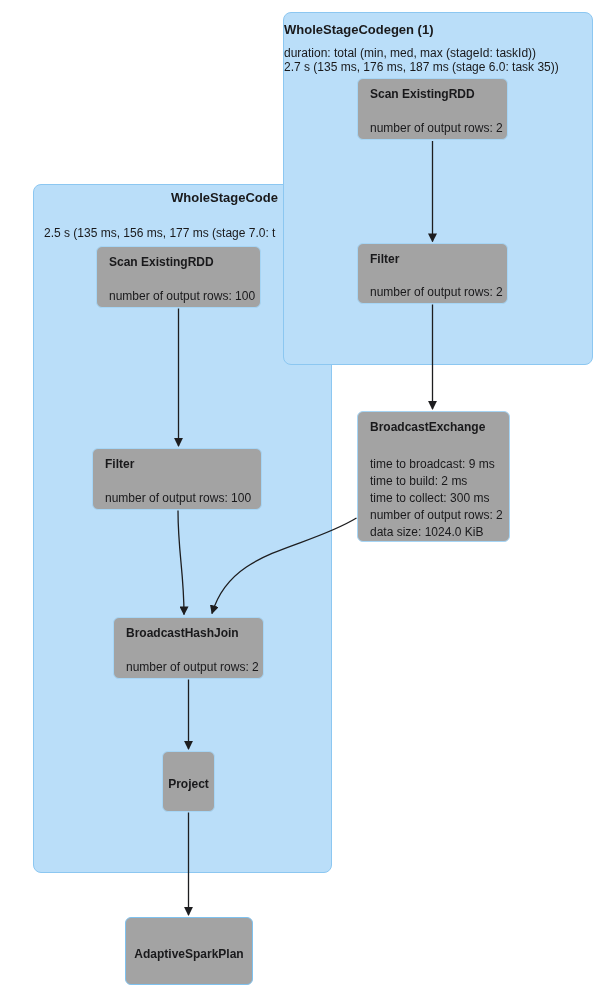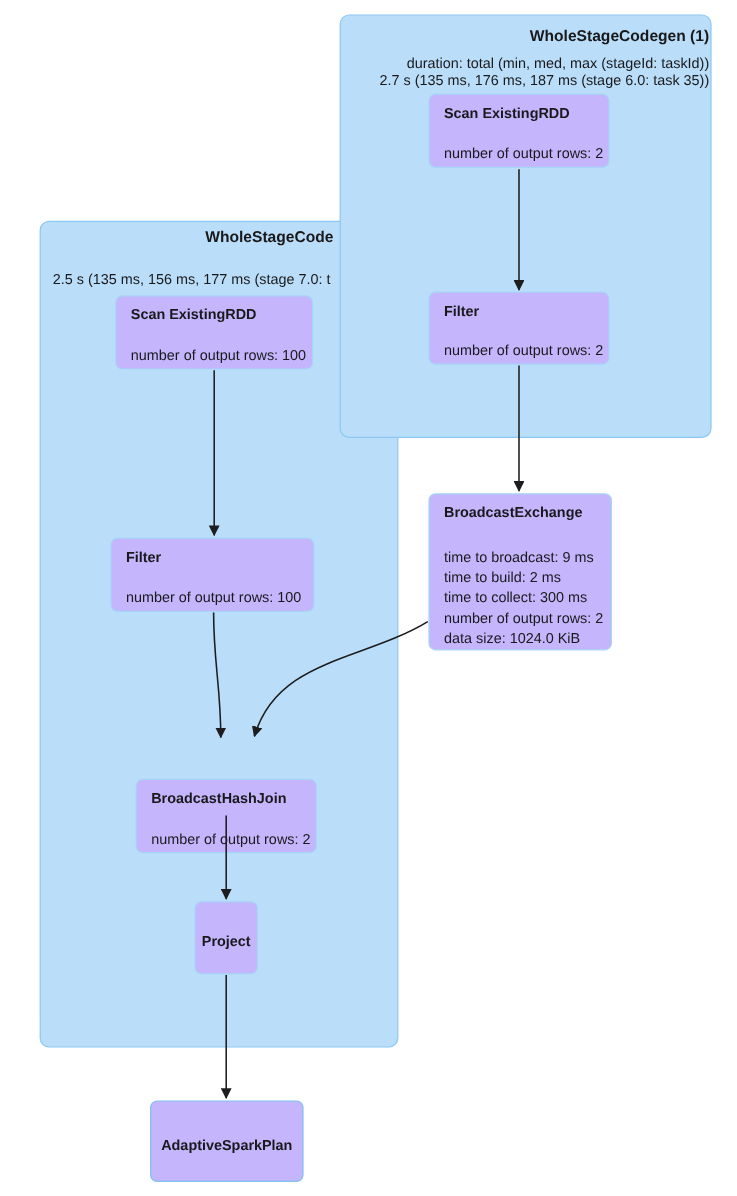--- a/index.html
+++ b/index.html
@@ -8,25 +8,25 @@
     font-family:"Liberation Sans",sans-serif;color:#19191b;
   }
   .cluster{
     position:absolute;background:#badef9;border:1px solid #8cc7f1;border-radius:8px;
     box-sizing:border-box;
   }
   .cluster-1{left:283px;top:12px;width:310px;height:353px;z-index:2;}
   .cluster-2{left:33px;top:184px;width:299px;height:689px;z-index:1;text-align:center;}
   .cluster-title{font-weight:bold;font-size:13px;line-height:16px;white-space:nowrap;}
   .cluster-dur{font-size:12px;line-height:14px;white-space:nowrap;}
-  .cluster-1 .cluster-head{padding:9px 1px 0 0;text-align:right;}
+  .cluster-1 .cluster-head{padding:9px 1px 0 0;text-align:left;}
   .cluster-1 .cluster-durs{margin-top:8px;}
   .abs{position:absolute;}
   .node{
-    position:absolute;background:#c4b5fd;border:1px solid #a6d5f5;border-radius:6px;
+    position:absolute;background:#a3a3a3;border:1px solid #a6d5f5;border-radius:6px;
     box-sizing:border-box;z-index:3;padding:8px 12px 2px 12px;
     display:flex;flex-direction:column;justify-content:space-between;
   }
   .node-title{font-weight:bold;font-size:12px;line-height:15px;white-space:nowrap;}
   .node-metric{font-size:12px;line-height:17px;white-space:nowrap;}
   .node.centered{align-items:center;justify-content:center;}
   .node.strong{border-color:#7fc2ef;}
   .node.tall{justify-content:flex-start;}
   .node.tall .node-title{margin-bottom:21px;}
   .edges{position:absolute;left:0;top:0;z-index:4;pointer-events:none;}
@@ -73,21 +73,21 @@
   <div class="node" style="left:96px;top:246px;width:165px;height:62px;">
     <div class="node-title">Scan ExistingRDD</div>
     <div class="node-metric">number of output rows: 100</div>
   </div>
 
   <div class="node" style="left:92px;top:448px;width:170px;height:62px;">
     <div class="node-title">Filter</div>
     <div class="node-metric">number of output rows: 100</div>
   </div>
 
-  <div class="node" style="left:113px;top:617px;width:151px;height:62px;margin-top:32px;">
+  <div class="node" style="left:113px;top:617px;width:151px;height:62px;">
     <div class="node-title">BroadcastHashJoin</div>
     <div class="node-metric">number of output rows: 2</div>
   </div>
 
   <div class="node centered" style="left:162px;top:751px;width:53px;height:61px;">
     <div class="node-title">Project</div>
   </div>
 
   <div class="node centered strong" style="left:125px;top:917px;width:128px;height:68px;">
     <div class="node-title">AdaptiveSparkPlan</div>

